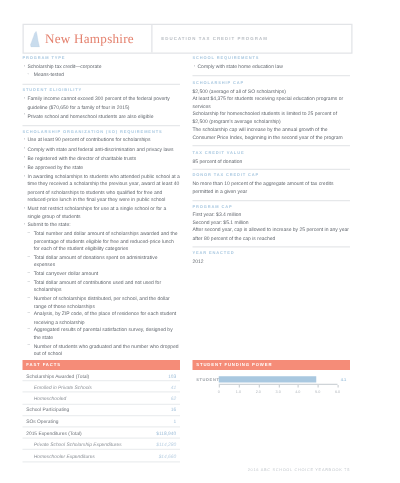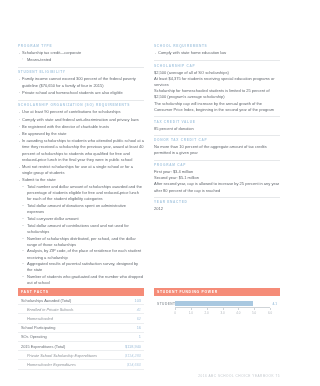--- a/index.html
+++ b/index.html
@@ -74,20 +74,31 @@
 
   
   .ftr{position:absolute;right:18px;bottom:8px;font-size:3.1px;letter-spacing:.55px;
        color:#c3c8cd;text-transform:uppercase;}
 </style>
 </head>
 <body>
 
 <div class="page">
 
+  <div class="hdr">
+    <div class="hdr-state">
+      <svg class="state-icon" viewBox="0 0 20 30">
+        <path d="M11 0 L8 4 L6.5 9 L5 13 L3.5 17 L2 21 L0.5 25 L1.5 29 L17 29 L16 24 L14.5 18 L13.5 12 L12.5 6 Z" fill="#c9dced" stroke="#b7cee2" stroke-width="0.6"></path>
+      </svg>
+      <span class="state-name">New Hampshire</span>
+    </div>
+    <div class="hdr-prog">
+      <span class="prog-name">Education Tax Credit Program</span>
+    </div>
+  </div>
 
   <div class="cols">
 
     <div class="col-l">
 
       <div class="sec">
         <div class="sec-h">Program Type</div>
         <ul class="l1">
           <li>
             <span>Scholarship tax credit—corporate</span>

